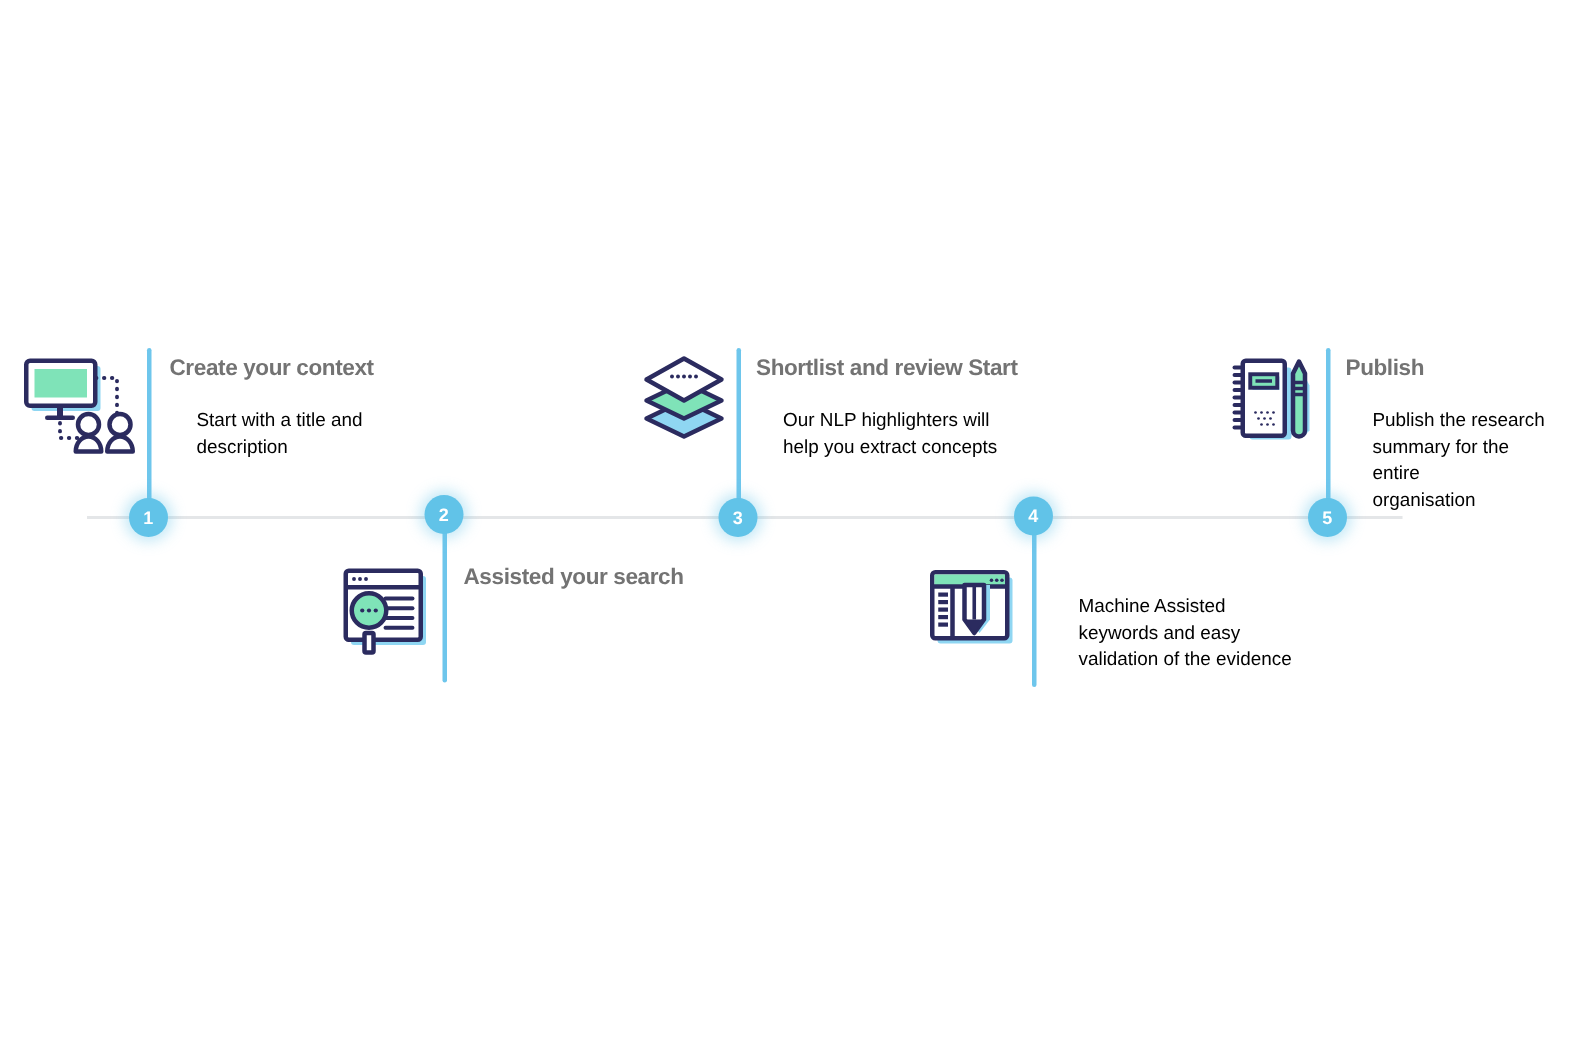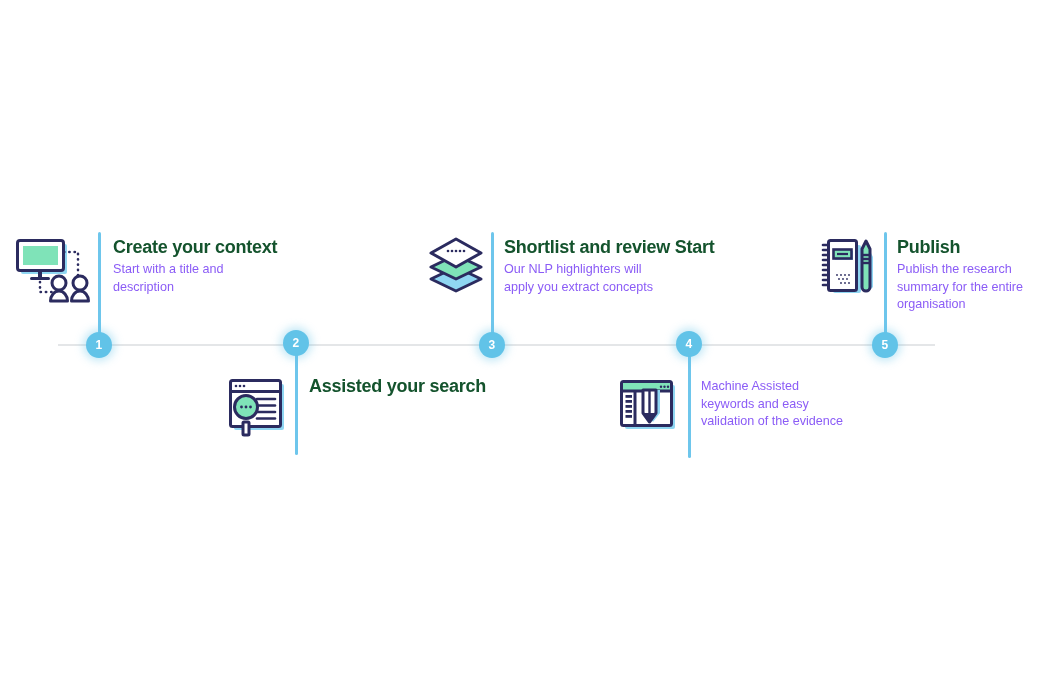--- a/index.html
+++ b/index.html
@@ -55,32 +55,32 @@
     margin-left: -1.5px;
     background: #6ec6ec;
     border-radius: 2px;
   }
 
   
   .textblock {
     position: absolute;
   }
   .step-title {
-    font-size: 18px;
+    font-size: 15px;
     font-weight: bold;
-    color: #14532d;
+    color: #737373;
     letter-spacing: -0.25px;
     margin: 0 0 3px 0;
     white-space: nowrap;
   }
   .step-desc {
     font-size: 12.6px;
-    color: #8b5cf6;
+    color: #000000;
     line-height: 17.6px;
-    margin: 0;
+    margin: 18px;
     white-space: pre-line;
   }
 
   
   .icon-wrap {
     position: absolute;
   }
   .icon-wrap svg { display: block; }
 </style>
 </head>
@@ -171,21 +171,21 @@
       <circle cx="28" cy="17" r="1.3" fill="#2b2b5f"></circle>
       <circle cx="32" cy="17" r="1.3" fill="#2b2b5f"></circle>
       <circle cx="36" cy="17" r="1.3" fill="#2b2b5f"></circle>
       <circle cx="40" cy="17" r="1.3" fill="#2b2b5f"></circle>
     </svg>
   </div>
 
   <div class="textblock" style="left:504px; top:237px; width:215px;">
     <p class="step-title">Shortlist and review Start</p>
     <p class="step-desc">Our NLP highlighters will
-apply you extract concepts</p>
+help you extract concepts</p>
   </div>
 
   <div class="node" style="left:492px; top:345px;">3</div>
 
   <div class="connector" style="left:689px; top:345px; height:113px;"></div>
 
   <div class="icon-wrap" style="left:617px; top:377px;">
     <svg width="62" height="58" viewBox="0 0 62 58">
 
       <rect x="8" y="8" width="50" height="44" rx="2" fill="#8fd6f2"></rect>

